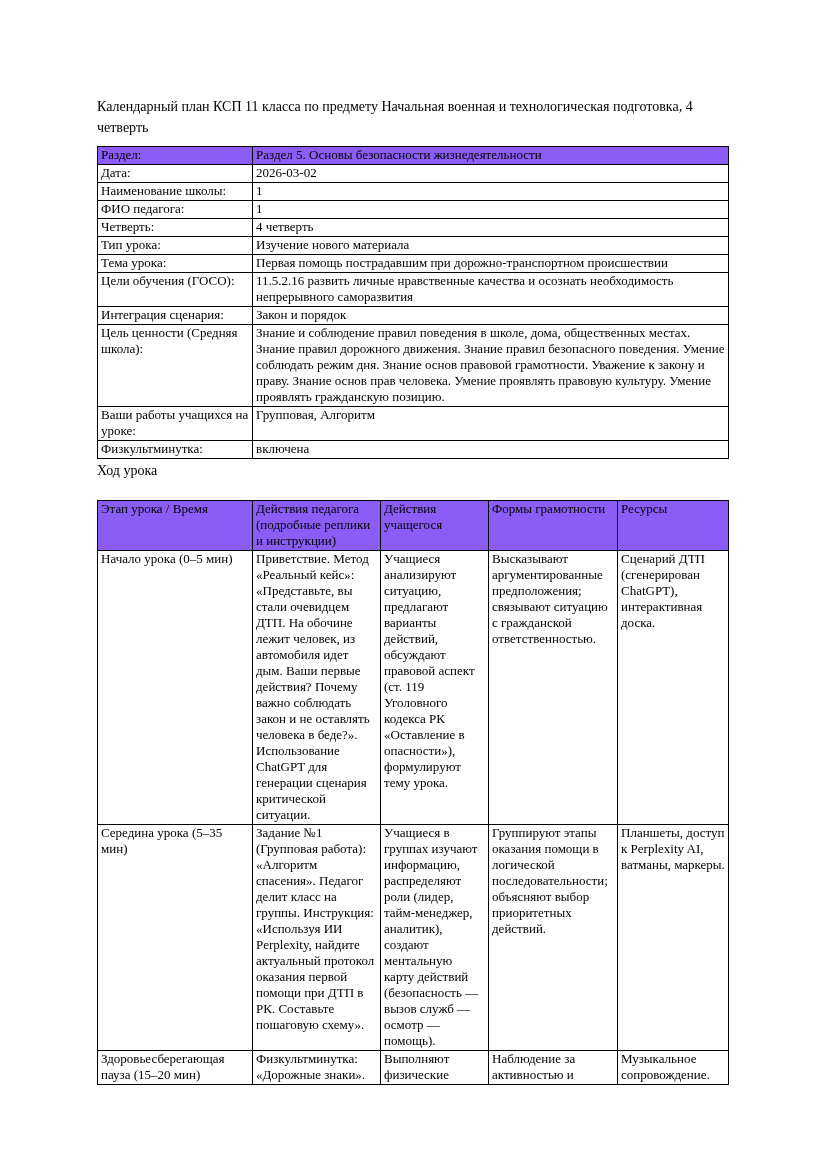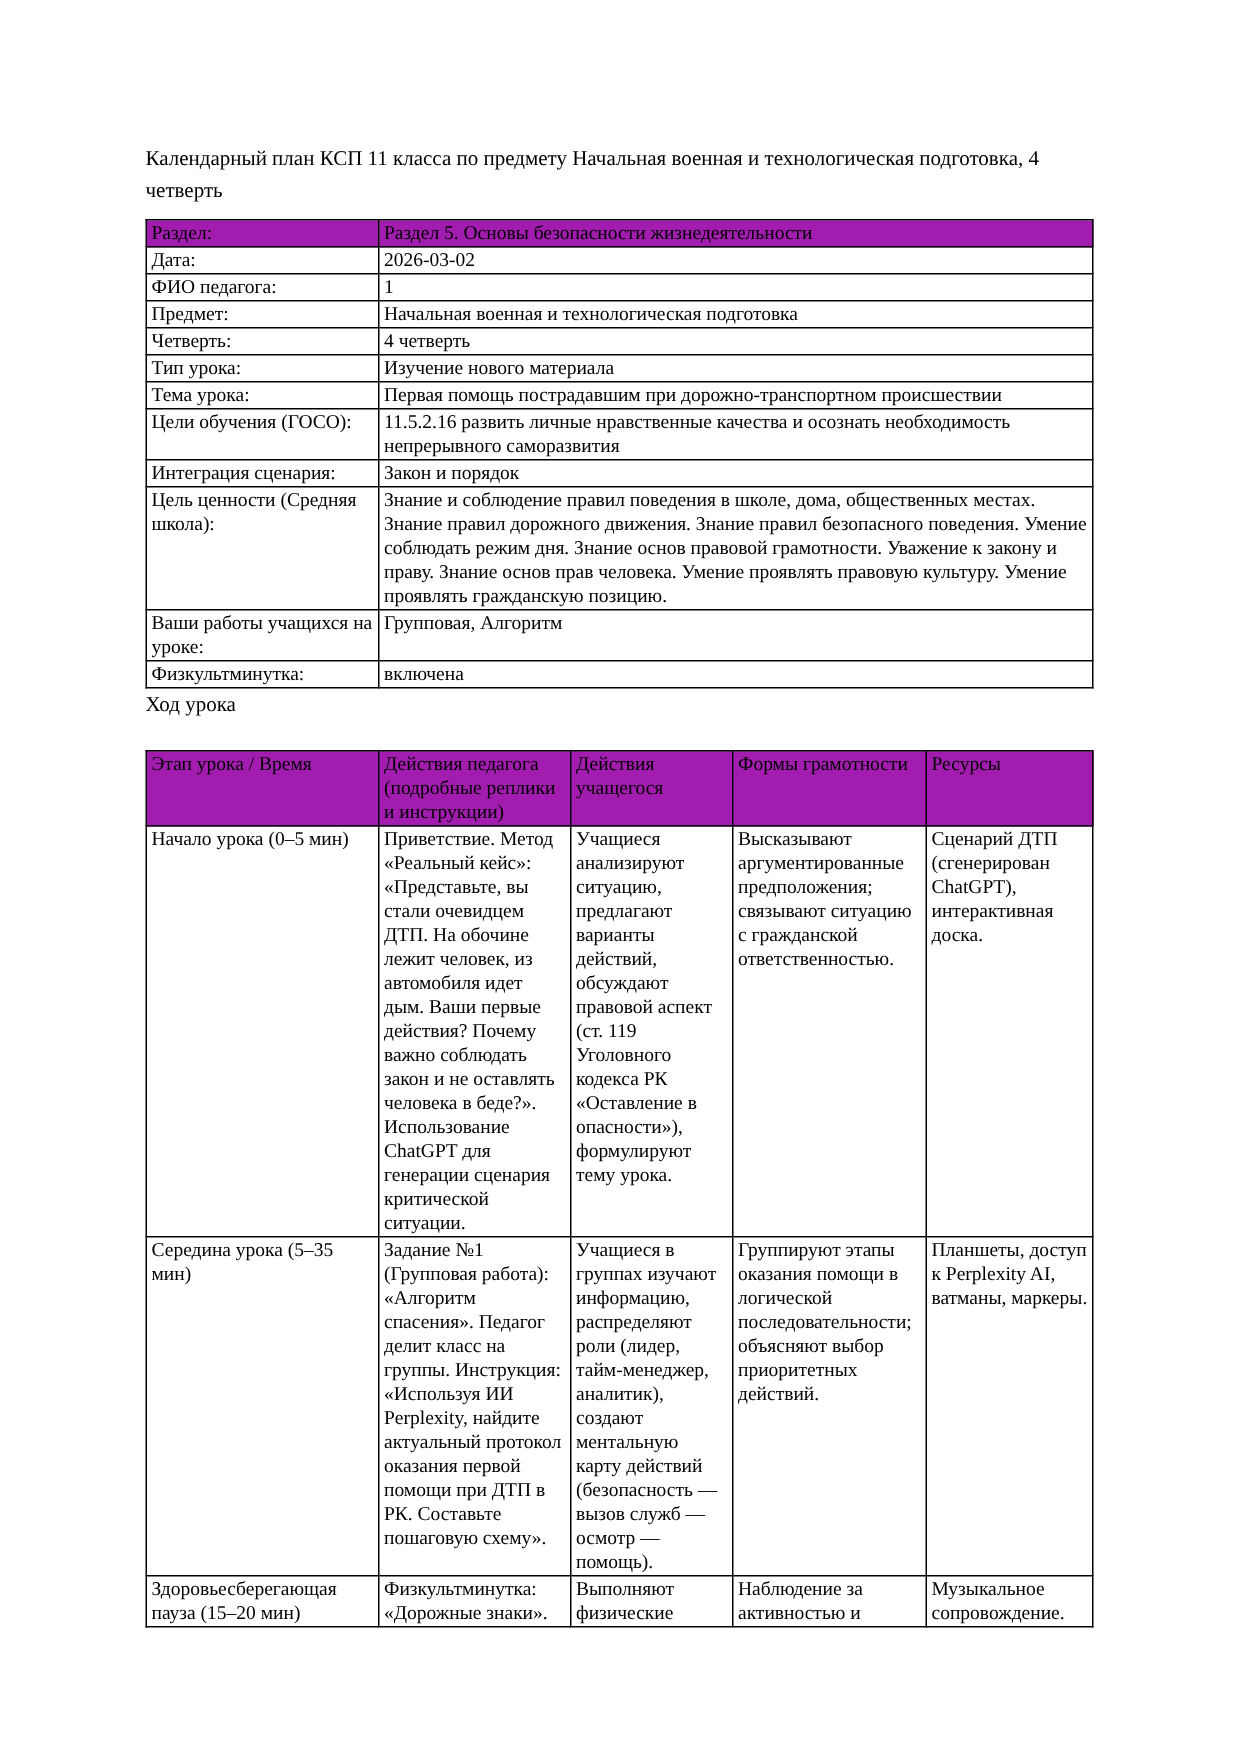--- a/index.html
+++ b/index.html
@@ -35,21 +35,21 @@
   }
   table.doc-table td, table.doc-table th {
     border: 1px solid #000000;
     padding: 0 3px 1px 3px;
     vertical-align: top;
     text-align: left;
     font-weight: normal;
     word-wrap: break-word;
   }
   tr.shaded, thead tr.shaded th {
-    background: #a21caf;
+    background: #8b5cf6;
   }
   .section-heading {
     margin: 3px 0 20px 0;
     font-size: 14px;
     line-height: 18px;
   }
   col.c-label  { width: 155px; }
   col.c-value  { width: 476px; }
   col.l-stage  { width: 155px; }
   col.l-teacher{ width: 128px; }
@@ -72,26 +72,26 @@
     <tbody>
       <tr class="shaded">
         <td>Раздел:</td>
         <td>Раздел 5. Основы безопасности жизнедеятельности</td>
       </tr>
       <tr>
         <td>Дата:</td>
         <td>2026-03-02</td>
       </tr>
       <tr>
-        <td>ФИО педагога:</td>
+        <td>Наименование школы:</td>
         <td>1</td>
       </tr>
       <tr>
-        <td>Предмет:</td>
-        <td>Начальная военная и технологическая подготовка</td>
+        <td>ФИО педагога:</td>
+        <td>1</td>
       </tr>
       <tr>
         <td>Четверть:</td>
         <td>4 четверть</td>
       </tr>
       <tr>
         <td>Тип урока:</td>
         <td>Изучение нового материала</td>
       </tr>
       <tr>

